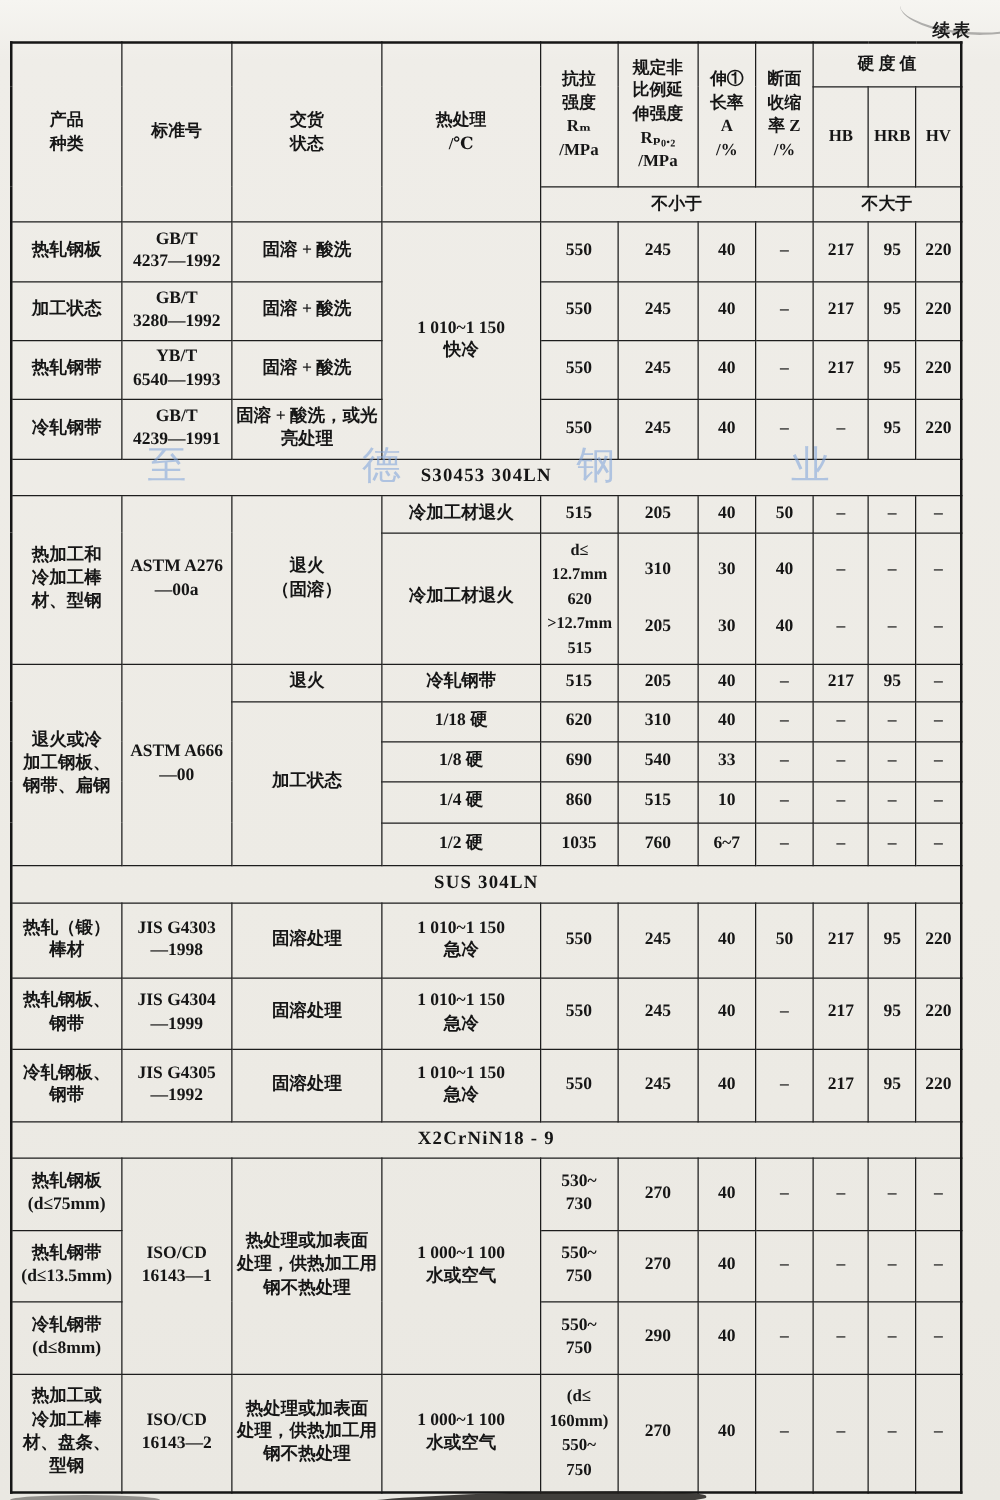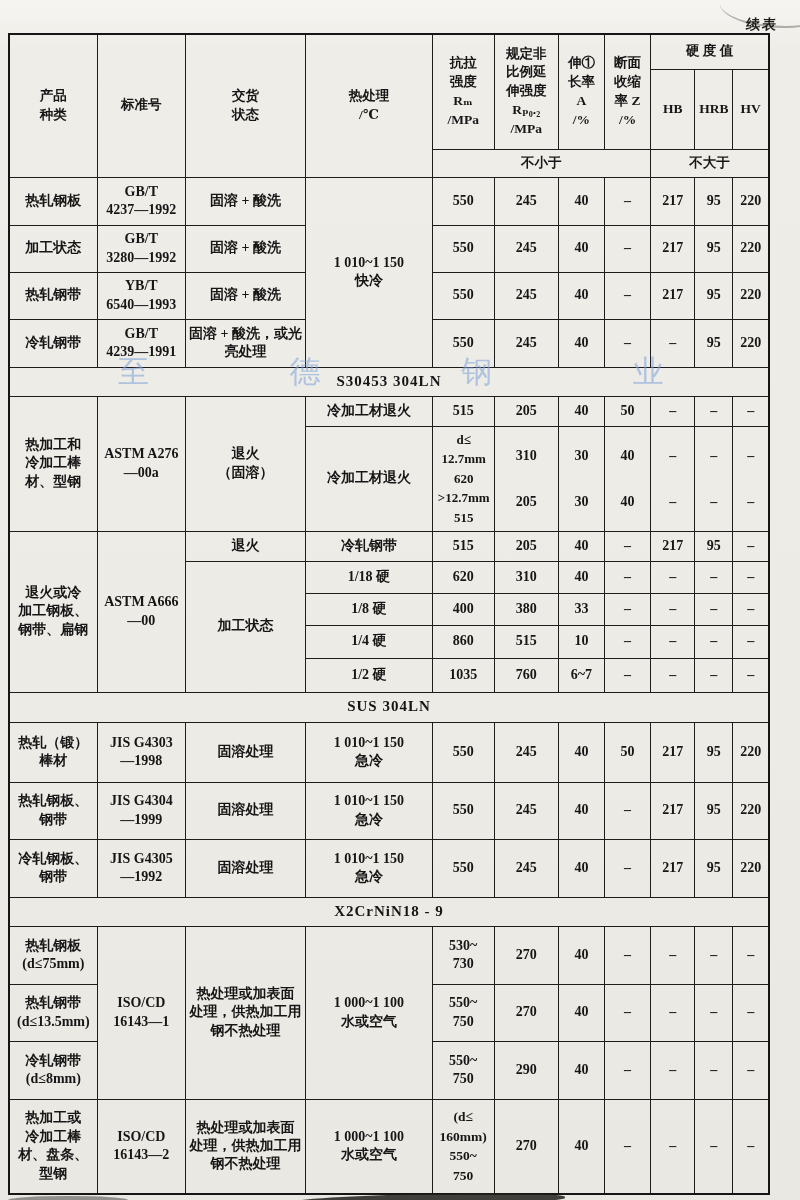--- a/index.html
+++ b/index.html
@@ -233,22 +233,22 @@
           <td>620</td>
           <td>310</td>
           <td>40</td>
           <td>–</td>
           <td>–</td>
           <td>–</td>
           <td>–</td>
         </tr>
         <tr style="height: 32px; margin-top: 35px;">
           <td>1/8 硬</td>
-          <td>400</td>
-          <td>380</td>
+          <td>690</td>
+          <td>540</td>
           <td>33</td>
           <td>–</td>
           <td>–</td>
           <td>–</td>
           <td>–</td>
         </tr>
         <tr style="height: 33px;">
           <td>1/4 硬</td>
           <td>860</td>
           <td>515</td>

